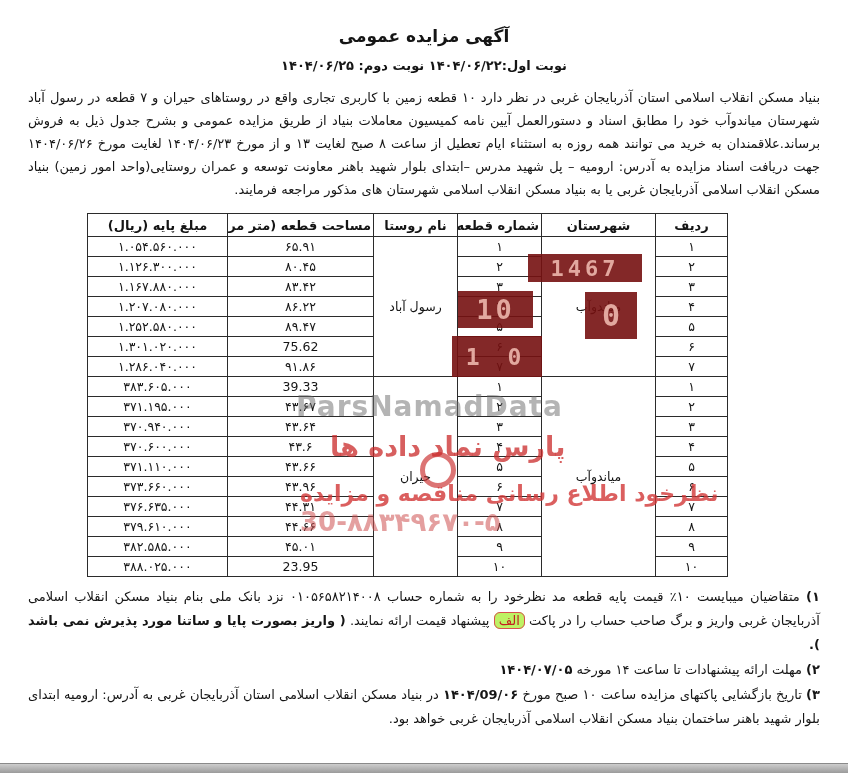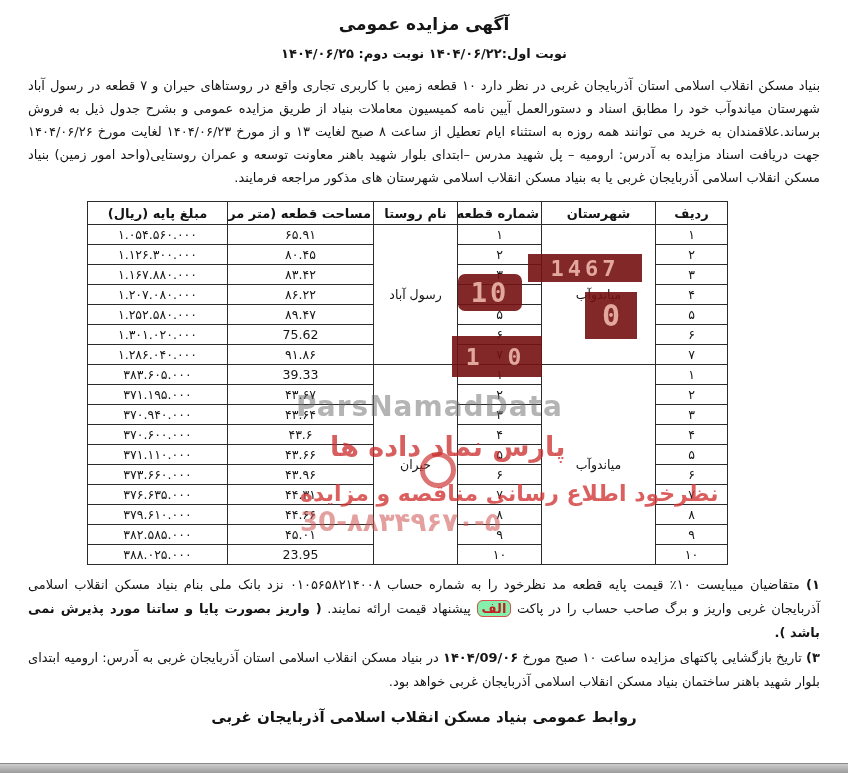--- a/index.html
+++ b/index.html
@@ -6,21 +6,21 @@
   html, body { margin: 0; padding: 0; }
   body {
     width: 848px; height: 773px;
     background: #ffffff;
     font-family: "DejaVu Sans", sans-serif;
     direction: rtl;
     color: #151515;
     position: relative;
     overflow: hidden;
   }
-  .page { position: relative; z-index: 1; width: 100%; height: 100%; padding: 10px 28px 0; }
+  .page { position: relative; z-index: 1; width: 100%; height: 100%; padding: 22px 28px 0; }
 
   .title { text-align: center; font-size: 17px; font-weight: bold; margin: 4px 0 12px; }
   .dates { text-align: center; font-size: 13px; font-weight: bold; margin-bottom: 13px; }
 
   .intro {
     font-size: 13px; line-height: 23px;
     text-align: justify; margin: 0;
   }
 
   .table-wrap { margin: 12px 92px 0 60px; }
@@ -33,23 +33,23 @@
     overflow: hidden; white-space: nowrap;
   }
   table.plots th { font-weight: bold; font-size: 13px; height: 23px; }
 
   .notes { margin-top: 8px; font-size: 13px; line-height: 24px; }
   .notes p { margin: 1px 0; text-align: justify; }
   .note-num { font-weight: bold; }
   .note-date { font-weight: bold; }
   .paren-bold { font-weight: bold; }
   .alef {
-    color: #c22020; font-weight: bold;
+    color: #c22020; font-weight: normal;
     border: 1.5px solid #d95050; border-radius: 6px;
-    padding: 0 4px; background: #86efac;
+    padding: 0 4px; background: #bef264;
   }
 
   .footer-line { text-align: center; font-weight: bold; font-size: 15px; margin-top: 14px; }
 
   .bottom-bar {
     position: absolute; left: 0; bottom: 0;
     width: 100%; height: 10px;
     background: linear-gradient(#cdcdcd, #9b9b9b);
     border-top: 1px solid #8a8a8a;
   }
@@ -60,21 +60,21 @@
     position: absolute;
     background: rgba(118, 17, 17, 0.9);
     color: #e2a89f;
     font-family: "DejaVu Sans Mono", monospace;
     font-weight: bold;
     display: flex; align-items: center; justify-content: center;
     direction: ltr;
   }
   .wm-b1 { left: 455px; top: 222px; width: 133px; height: 29px; font-size: 23px; letter-spacing: 5px; }
   .wm-b2 { left: 528px; top: 254px; width: 114px; height: 28px; font-size: 22px; letter-spacing: 4px; }
-  .wm-b3 { left: 458px; top: 274px; width: 64px; height: 37px; font-size: 27px; letter-spacing: 3px; border-radius: 7px; }
+  .wm-b3 { left: 458px; top: 291px; width: 75px; height: 37px; font-size: 27px; letter-spacing: 3px; }
   .wm-b4 { left: 585px; top: 292px; width: 52px; height: 47px; font-size: 30px; }
   .wm-b5 { left: 452px; top: 336px; width: 90px; height: 41px; font-size: 23px; letter-spacing: 7px; }
 
   .wm-brand {
     position: absolute; left: 272px; top: 390px;
     direction: ltr;
     font-size: 28px; font-weight: bold; letter-spacing: 1px;
     color: rgba(105, 105, 105, 0.5);
     margin-left: 24px;
   }
@@ -247,28 +247,32 @@
 
   <div class="notes">
     <p>
       <span class="note-num">۱)</span>
       <span>متقاضیان میبایست ۱۰٪ قیمت پایه قطعه مد نظرخود را به شماره حساب ۰۱۰۵۶۵۸۲۱۴۰۰۸ نزد بانک ملی بنام بنیاد مسکن انقلاب اسلامی آذربایجان غربی واریز و برگ صاحب حساب را در پاکت</span>
       <span class="alef">الف</span>
       <span>پیشنهاد قیمت ارائه نمایند.</span>
       <span class="paren-bold">( واریز بصورت پایا و ساتنا مورد پذیرش نمی باشد ).</span>
     </p>
     <p>
+      <span class="note-num">۲)</span>
+      <span>مهلت ارائه پیشنهادات تا ساعت ۱۴ مورخه</span>
+      <span class="note-date">۱۴۰۴/۰۷/۰۵</span>
+    </p>
+    <p>
       <span class="note-num">۳)</span>
       <span>تاریخ بازگشایی پاکتهای مزایده ساعت ۱۰ صبح مورخ</span>
       <span class="note-date">۱۴۰۴/09/۰۶</span>
       <span>در بنیاد مسکن انقلاب اسلامی استان آذربایجان غربی به آدرس: ارومیه ابتدای بلوار شهید باهنر ساختمان بنیاد مسکن انقلاب اسلامی آذربایجان غربی خواهد بود.</span>
     </p>
   </div>
 
-  <div class="footer-line">روابط عمومی بنیاد مسکن انقلاب اسلامی آذربایجان غربی</div>
 
   <div class="bottom-bar"></div>
 </div>
 
 <div class="watermark">
   <div class="wm-block wm-b2">1467</div>
   <div class="wm-block wm-b3">10</div>
   <div class="wm-block wm-b4">0</div>
   <div class="wm-block wm-b5">1 0</div>
   <div class="wm-brand">ParsNamadData</div>

